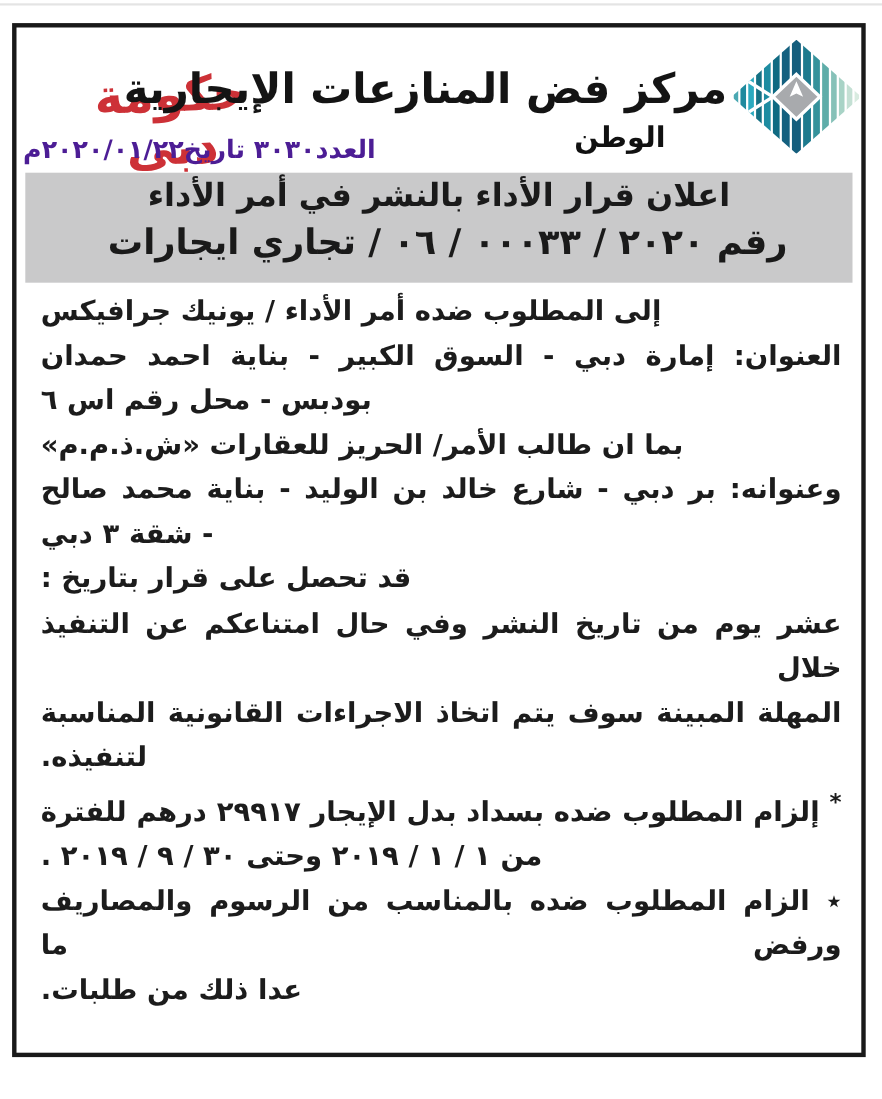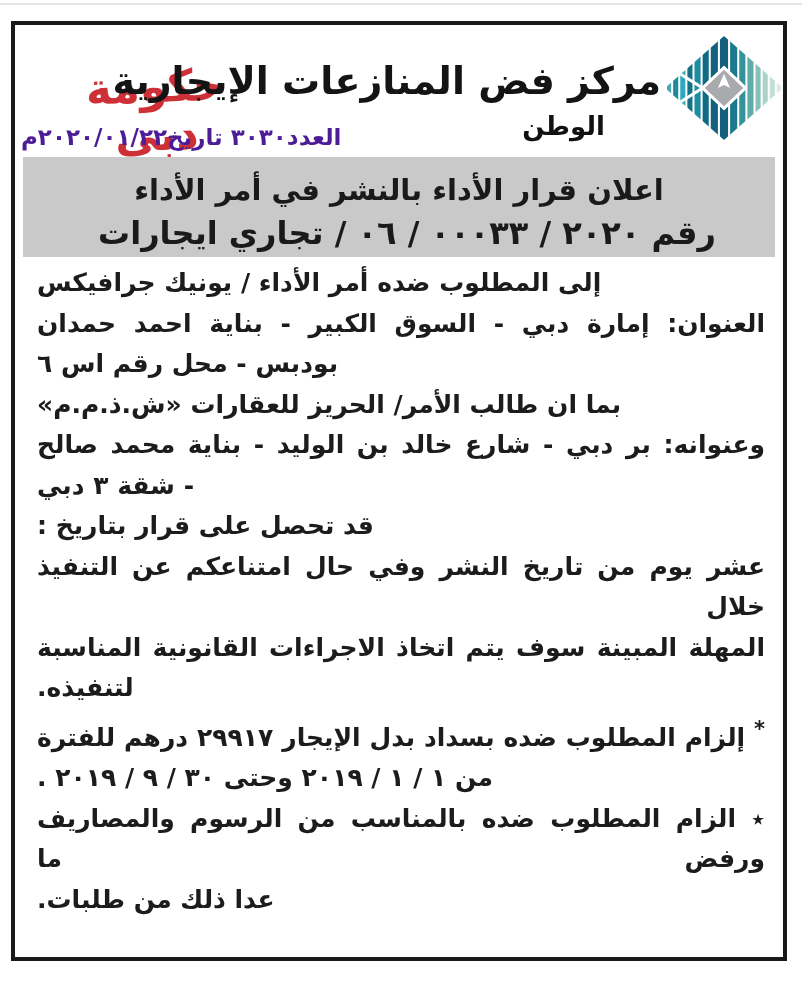--- a/index.html
+++ b/index.html
@@ -35,21 +35,21 @@
     position:absolute;right:178px;top:86px;direction:rtl;
     font-size:26px;font-weight:bold;color:#111;
   }
   .watan-logo{position:absolute;right:0;top:11px;width:118px;height:104px;}
 
   
   .banner{
     position:absolute;left:8px;right:8px;top:132px;height:100px;
     background:#c9c9ca;text-align:center;direction:rtl;color:#1a1a1a;
   }
-  .banner-l1{font-size:29px;font-weight:bold;padding-top:16px;}
+  .banner-l1{font-size:29px;font-weight:bold;padding-top:3px;}
   .banner-l2{font-size:32px;font-weight:bold;margin-top:7px;margin-left:16px;}
 
   
   .bdy{
     position:absolute;left:22px;right:18px;top:238px;bottom:2px;
     direction:rtl;font-size:25px;font-weight:bold;color:#1c1c1c;
   }
   .bline{line-height:40.5px;min-height:40.5px;}
   .bline.right{text-align:left;}
   .bline.justify{text-align:justify;text-align-last:justify;}

